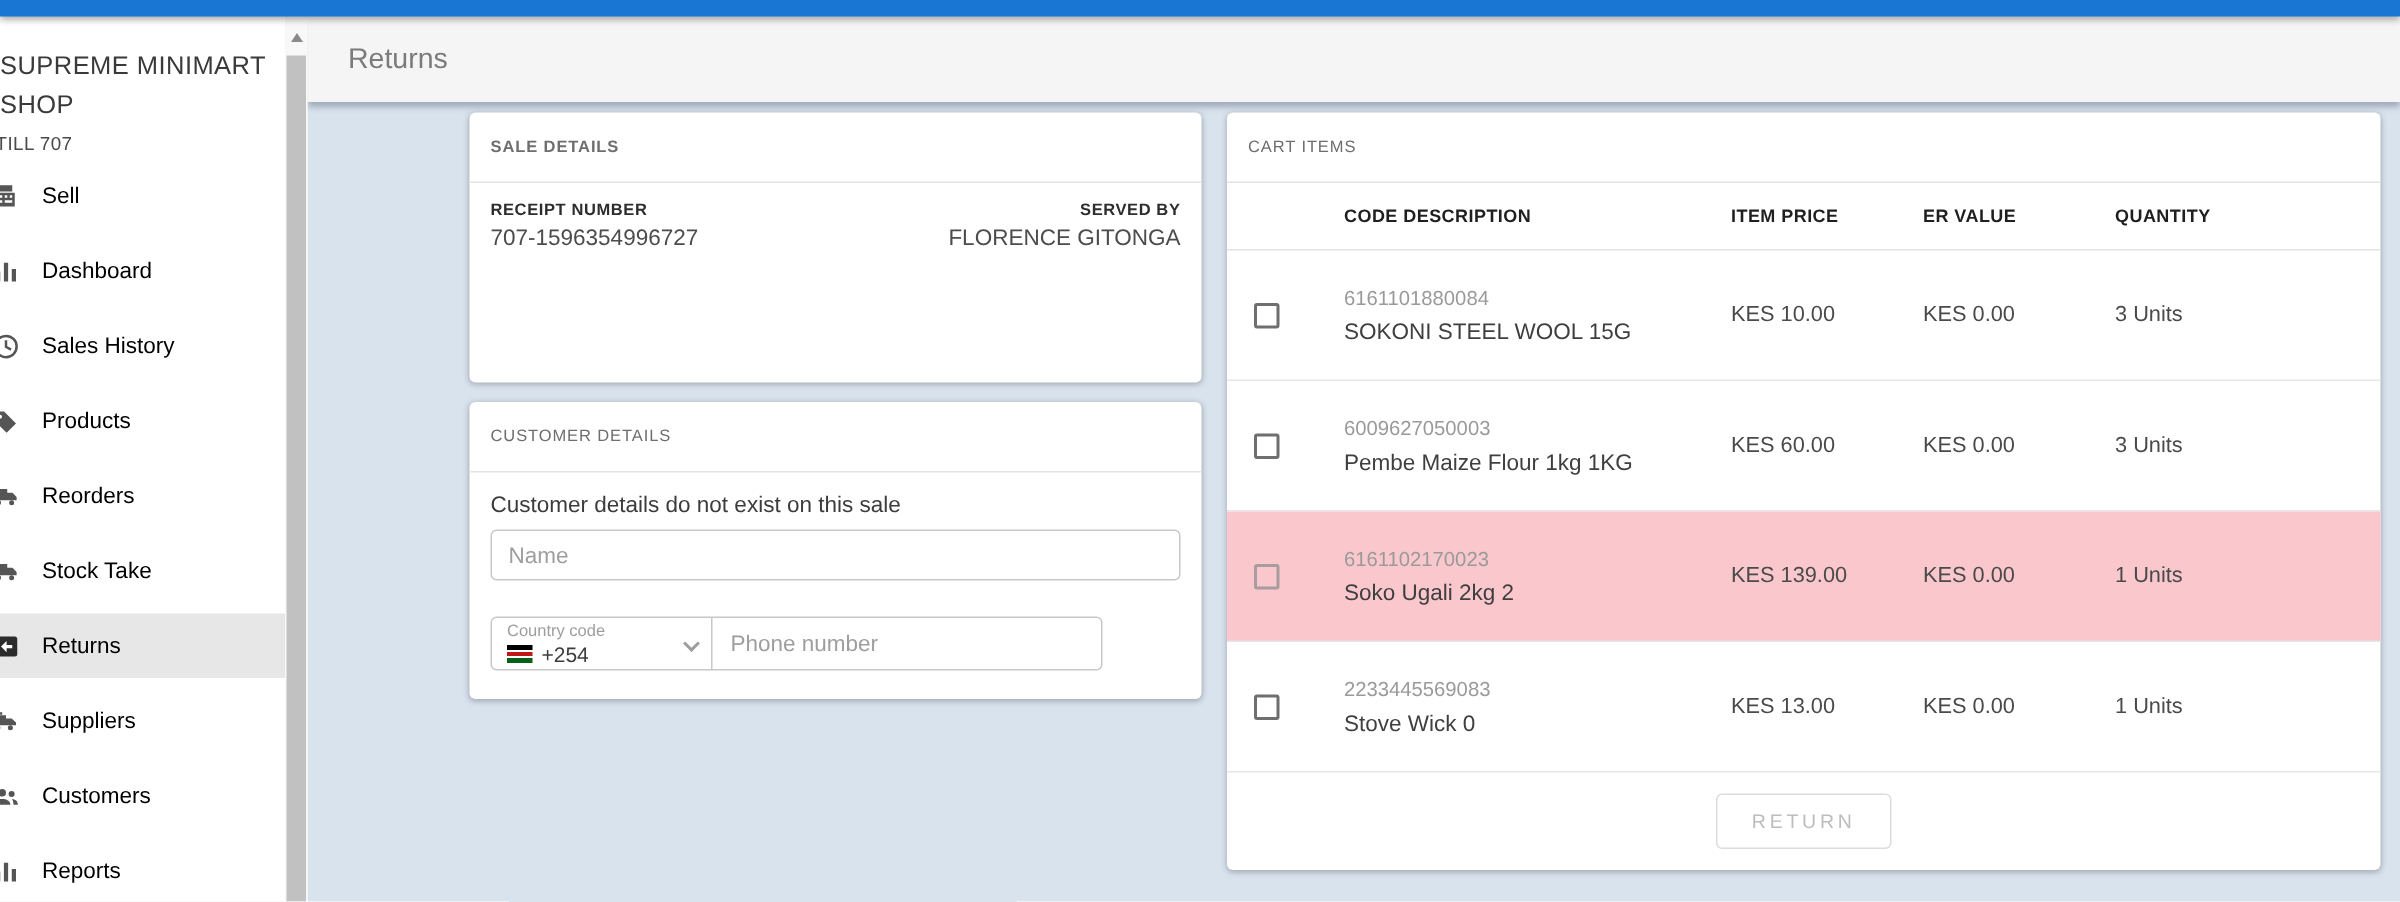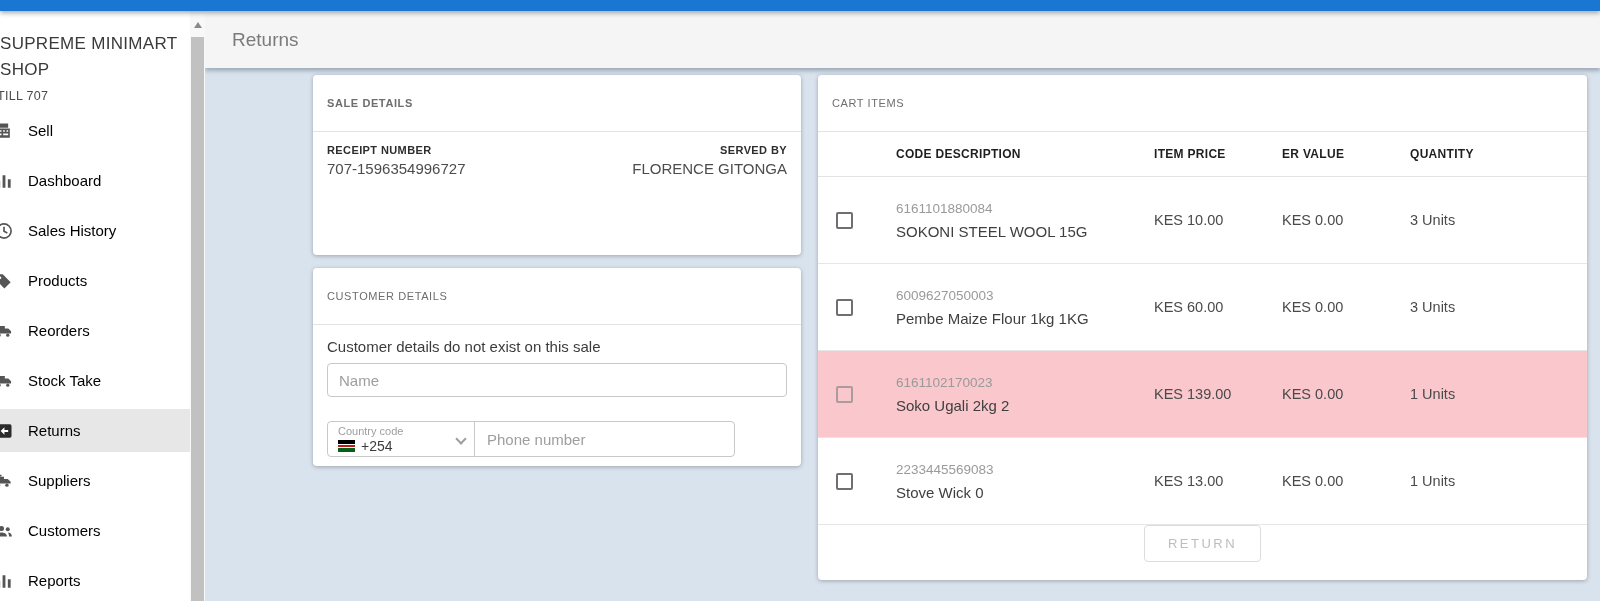--- a/index.html
+++ b/index.html
@@ -37,21 +37,21 @@
   .main-header { position:absolute; left:205px; top:12px; width:1395px; height:56px;
     background:#f5f5f5; box-shadow:0 3px 4px rgba(90,105,125,.45); z-index:5;
     display:flex; align-items:center; }
   .page-title { margin-left:27px; font-size:19px; color:#7b7b7b; }
 
   
   .content { position:absolute; left:205px; top:68px; width:1395px; height:533px;
     background:#d9e3ee; }
   .card { position:absolute; background:#fff; border-radius:4px;
     box-shadow:0 1px 4px rgba(0,0,0,.28); }
-  .card-title { height:57px; display:flex; align-items:center; padding:0 14px;
+  .card-title { height:47px; display:flex; align-items:center; padding:0 14px;
     border-bottom:1px solid #e3e3e3; font-size:11px; color:#6e6e6e; letter-spacing:.6px; }
   .card-title.bold { font-weight:bold; }
 
   
   .sale-card { left:108px; top:7px; width:488px; height:180px; }
   .sale-row { display:flex; justify-content:space-between; padding:12px 14px 0 14px;
     height:66px; border-bottom:1px solid #e3e3e3; }
   .sale-row:last-child { border-bottom:none; }
   .field-label { font-size:11px; font-weight:bold; color:#2d2d2d; letter-spacing:.4px; }
   .field-value { font-size:15px; color:#4c4c4c; margin-top:4px; }
@@ -85,21 +85,21 @@
   .th { font-size:12px; font-weight:bold; color:#1f1f1f; letter-spacing:.3px; }
   .trow { display:grid; grid-template-columns:78px 258px 128px 128px 1fr; align-items:center;
     height:87px; border-bottom:1px solid #e6e6e6; }
   .trow.highlight { background:#f9c7cc; }
   .checkbox { width:17px; height:17px; border:2px solid #6f6f6f; border-radius:2px;
     margin-left:18px; cursor:pointer; background:transparent; }
   .trow.highlight .checkbox { border-color:#a89c9e; }
   .code { font-size:13.5px; color:#9a9a9a; }
   .desc { font-size:15px; color:#3f3f3f; margin-top:7px; }
   .cell { font-size:14.5px; color:#4a4a4a; }
-  .cart-footer { flex:1; display:flex; align-items:flex-start; justify-content:center; }
+  .cart-footer { flex:1; display:flex; align-items:center; justify-content:center; }
   .return-btn { background:#fff; border:1px solid #dcdcdc; border-radius:4px;
     padding:10px 23px; font-size:13px; color:#bdbdbd; letter-spacing:2.5px;
     font-family:inherit; cursor:pointer; }
 </style>
 </head>
 <body>
 
 <div class="app">
 
   <div class="topbar"></div>

